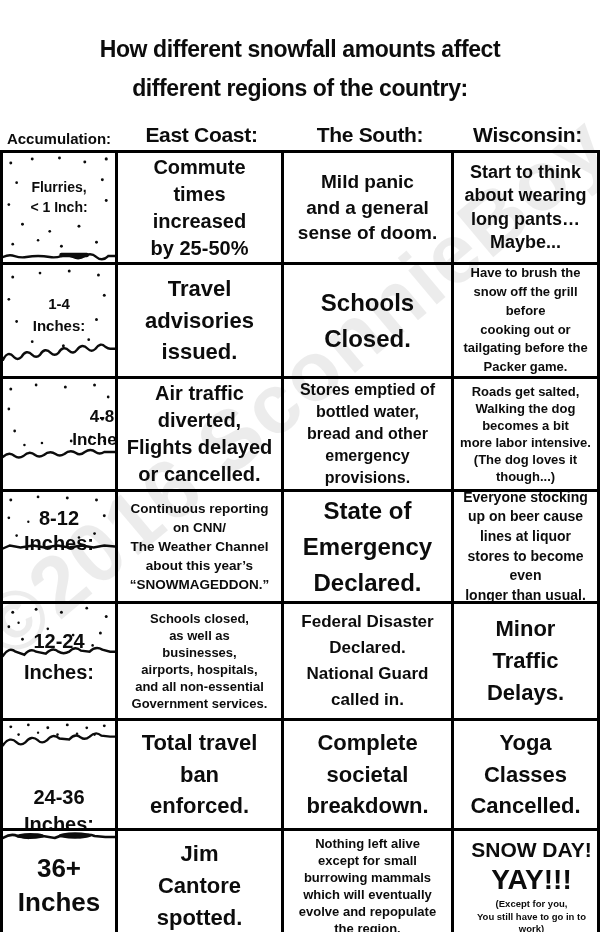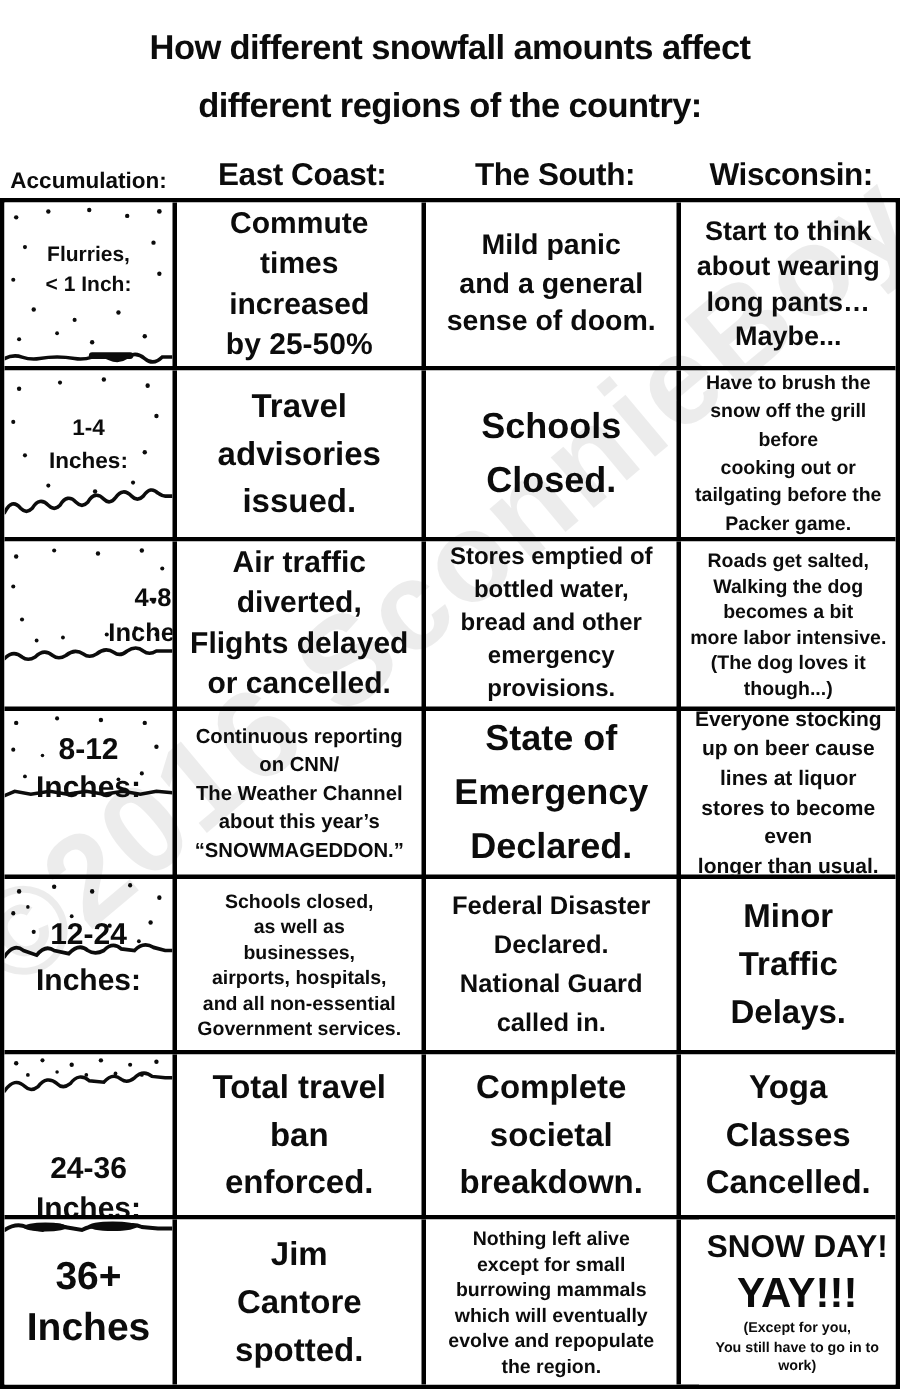--- a/index.html
+++ b/index.html
@@ -2,21 +2,21 @@
 <html><head>
 <meta charset="utf-8">
 <style>
   html,body{margin:0;padding:0;background:#fff;}
   .page{
     position:relative;width:600px;height:932px;overflow:hidden;background:#fff;
     font-family:"Liberation Sans","DejaVu Sans",sans-serif;color:#0c0c0c;
   }
   
   .title{
-    padding-top:12px;text-align:center;font-weight:700;font-size:23px;
+    padding-top:30px;text-align:center;font-weight:700;font-size:23px;
     line-height:39px;letter-spacing:-0.4px;color:#0c0c0c;
   }
   
   .header-row{
     display:grid;grid-template-columns:118px 167px 170px 145px;
     align-items:end;height:42px;padding-bottom:3px;box-sizing:border-box;
   }
   .header-row .h{
     text-align:center;font-weight:700;font-size:21px;letter-spacing:-0.3px;
   }

